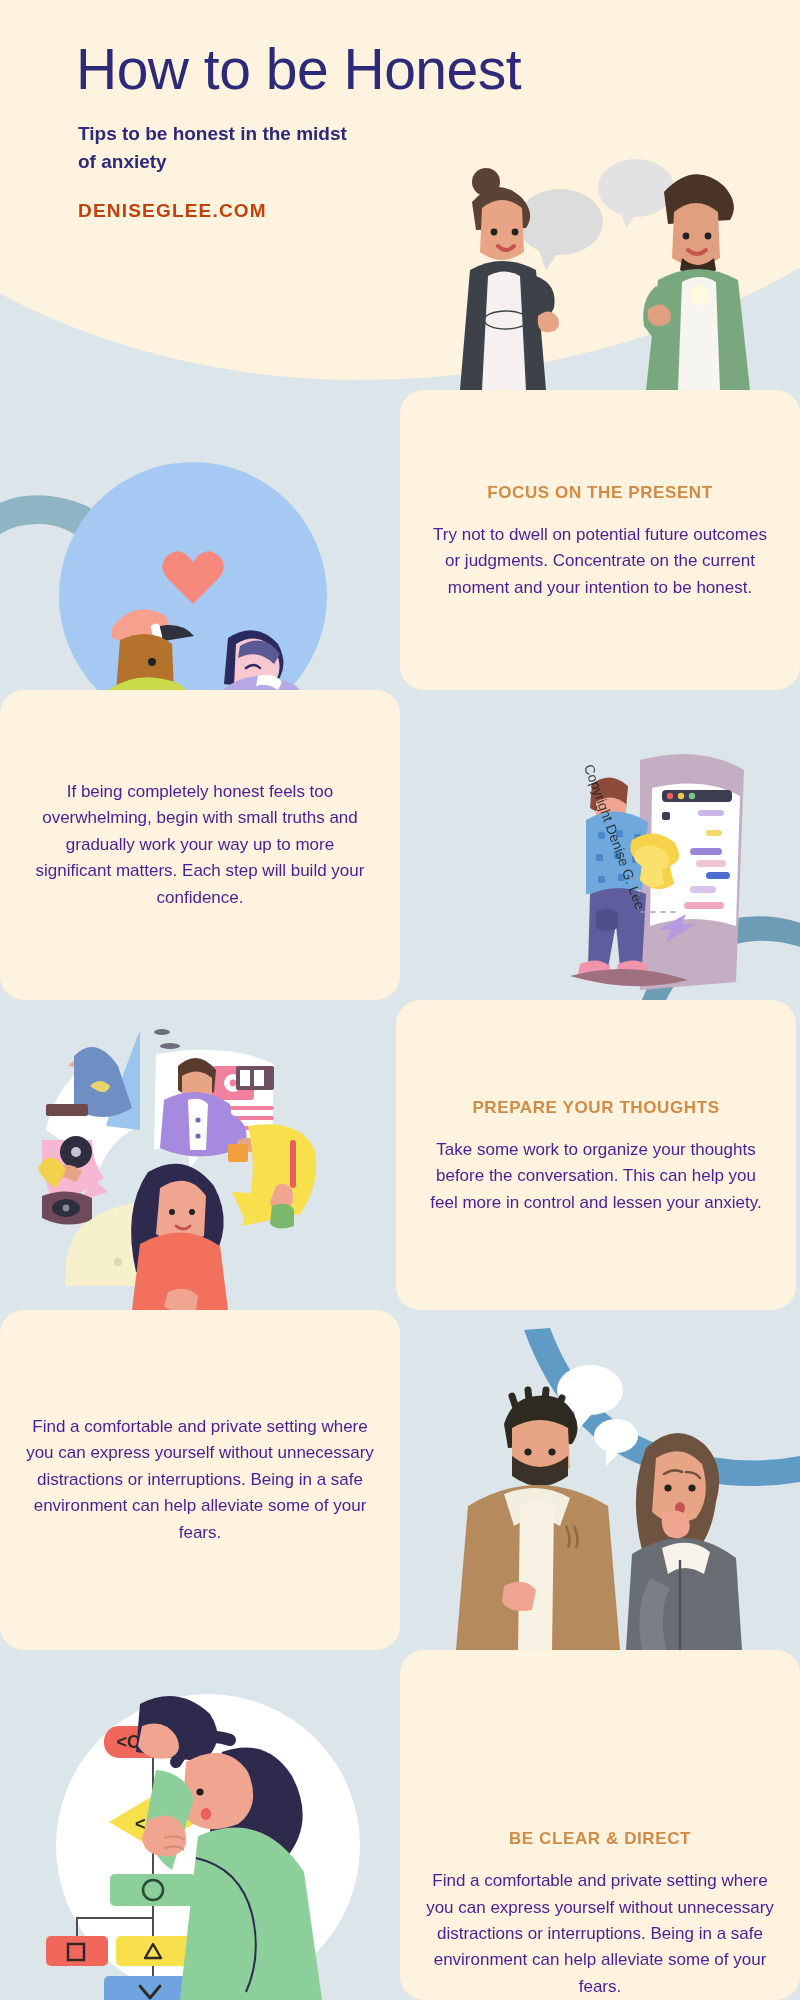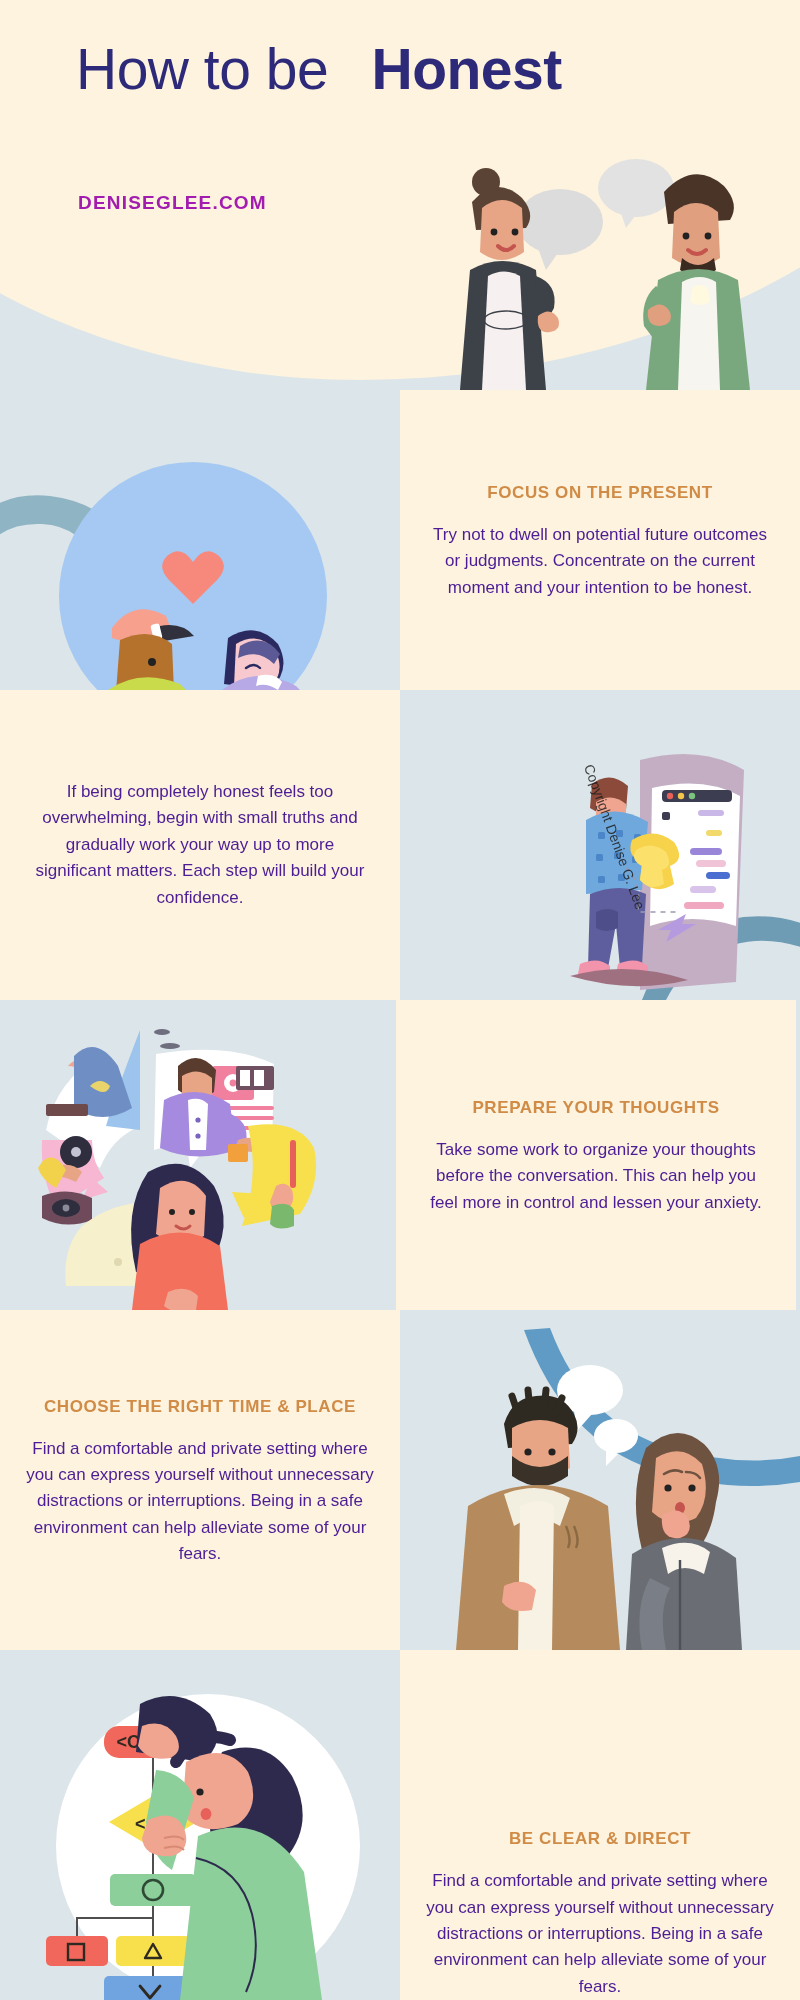--- a/index.html
+++ b/index.html
@@ -10,30 +10,30 @@
   }
   .page { width:800px; height:2000px; position:relative; }
 
   
   .header { position:absolute; left:0; top:0; width:800px; height:390px; background:#dce5e9; overflow:hidden; }
   .header-cream {
     position:absolute; left:-240px; top:-560px; width:1300px; height:940px;
     background:#fdf3de; border-radius:0 0 70% 60%;
   }
   .title { position:absolute; left:76px; top:36px; font-size:57px; color:#2e2a7a; font-weight:400; letter-spacing:-0.5px; white-space:nowrap; }
-  .title b { font-weight:700;margin-left:28px; }
+  .title b { font-weight:400; }
   .subtitle { position:absolute; left:78px; top:120px; font-size:19px; font-weight:700; color:#2e2a7a; line-height:1.45; width:280px; }
-  .site { position:absolute; left:78px; top:192px; font-size:19px; font-weight:700; color:#a21caf; letter-spacing:1.2px; }
+  .site { position:absolute; left:78px; top:200px; font-size:19px; font-weight:700; color:#c2410c; letter-spacing:1.2px; }
 
   
   .hdr-ill { position:absolute; left:420px; top:130px; width:380px; height:260px; }
 
   
   .sec { position:absolute; width:400px; display:flex; align-items:center; justify-content:center; }
-  .cream { background:#fdf3de; }
+  .cream { background:#fdf3de;border-radius:24px; }
   .blue  { background:#dce5e9; }
   .textbox { padding:0 26px; text-align:center; width:100%; }
   .head {
     font-size:17px; font-weight:700; color:#d08b46;
     letter-spacing:0.6px; line-height:1.7; margin-bottom:14px;
   }
   .body { font-size:17px; color:#4c1d95; line-height:1.55; }
   .illbox { position:relative; width:100%; height:100%; overflow:hidden; }
   svg { display:block; }
 
@@ -46,20 +46,21 @@
 </style>
 </head>
 <body>
 
 <div class="page">
 
   <div class="header">
     <div class="header-cream"></div>
 
     <div class="title"><span>How to be </span><b>Honest</b></div>
+    <div class="subtitle">Tips to be honest in the midst of anxiety</div>
     <div class="site">DENISEGLEE.COM</div>
 
     <div class="hdr-ill">
       <svg width="380" height="260" viewBox="0 0 380 260">
         <ellipse cx="140" cy="92" rx="43" ry="33" fill="#dcdcdc"></ellipse>
         <path d="M118 118 L126 140 L140 120 Z" fill="#dcdcdc"></path>
         <ellipse cx="216" cy="58" rx="38" ry="29" fill="#e2e2e2"></ellipse>
         <path d="M200 80 L206 98 L218 82 Z" fill="#e2e2e2"></path>
 
         <path d="M52 72 q24-28 50-4 q14 16 4 30 l-50 2 z" fill="#5a4334"></path>
@@ -242,21 +243,20 @@
 
   <div class="sec cream" style="left:396px; top:1000px; height:310px;">
     <div class="textbox">
       <div class="head">PREPARE YOUR THOUGHTS</div>
       <div class="body">Take some work to organize your thoughts before the conversation. This can help you feel more in control and lessen your anxiety.</div>
     </div>
   </div>
 
   <div class="sec cream" style="left:0;   top:1310px; height:340px;">
     <div class="textbox">
-      <div class="head">CHOOSE THE RIGHT TIME &amp; PLACE</div>
       <div class="body">Find a comfortable and private setting where you can express yourself without unnecessary distractions or interruptions. Being in a safe environment can help alleviate some of your fears.</div>
     </div>
   </div>
 
   <div class="sec blue" style="left:400px; top:1310px; height:340px;">
     <div class="illbox">
       <svg width="400" height="340" viewBox="0 0 400 340">
         <path d="M150 18 q36 96 120 120 q70 20 130 8 l0 26 q-72 12 -146-12 q-90-30 -130-140 z" fill="#5f9bc4"></path>
         <ellipse cx="190" cy="80" rx="33" ry="25" fill="#fff"></ellipse>
         <path d="M174 100 l2 22 l16-18 z" fill="#fff"></path>

